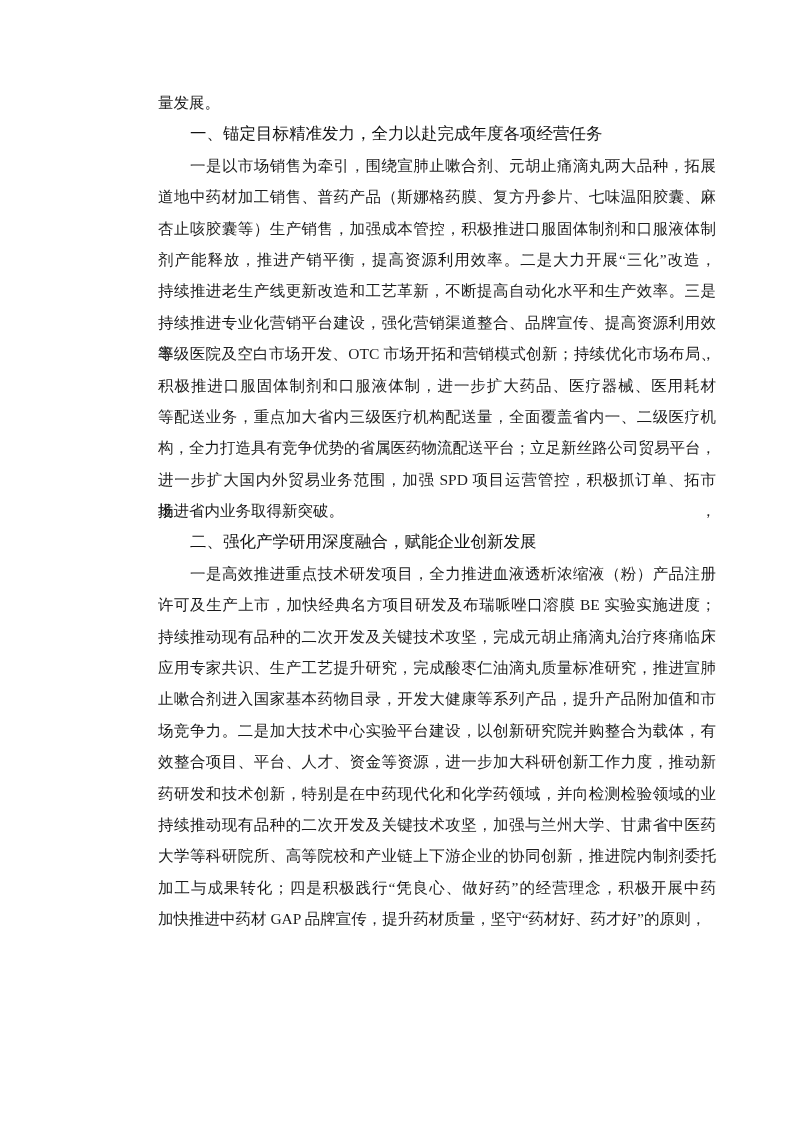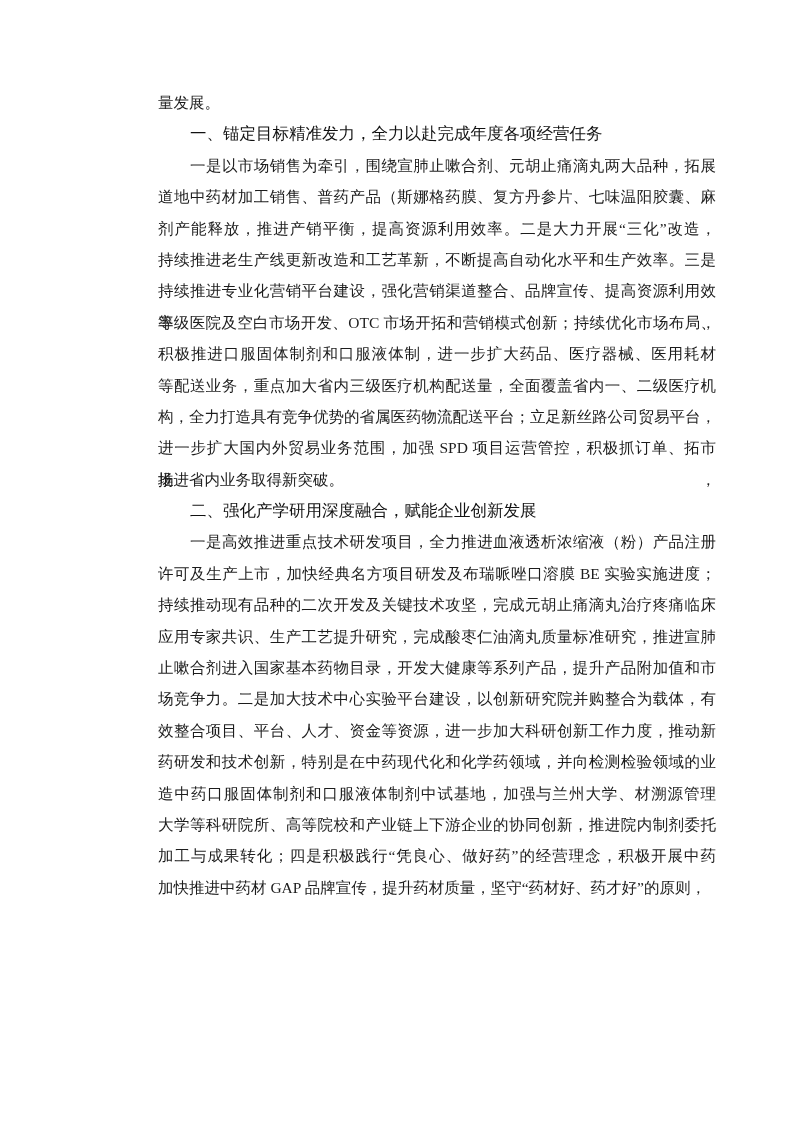--- a/index.html
+++ b/index.html
@@ -48,36 +48,37 @@
 </style>
 </head>
 <body>
 
 <div class="page">
   <div class="doc-body">
       <div class="line">量发展。</div>
       <div class="line heading indent">一、锚定目标精准发力，全力以赴完成年度各项经营任务</div>
       <div class="line indent fill">一是以市场销售为牵引，围绕宣肺止嗽合剂、元胡止痛滴丸两大品种，拓展</div>
       <div class="line fill">道地中药材加工销售、普药产品（斯娜格药膜、复方丹参片、七味温阳胶囊、麻</div>
+      <div class="line fill">杏止咳胶囊等）生产销售，加强成本管控，积极推进口服固体制剂和口服液体制</div>
       <div class="line fill">剂产能释放，推进产销平衡，提高资源利用效率。二是大力开展“三化”改造，</div>
       <div class="line fill">持续推进老生产线更新改造和工艺革新，不断提高自动化水平和生产效率。三是</div>
       <div class="line fill">持续推进专业化营销平台建设，强化营销渠道整合、品牌宣传、提高资源利用效率、</div>
       <div class="line fill">等级医院及空白市场开发、OTC 市场开拓和营销模式创新；持续优化市场布局，</div>
       <div class="line fill">积极推进口服固体制剂和口服液体制，进一步扩大药品、医疗器械、医用耗材</div>
       <div class="line fill">等配送业务，重点加大省内三级医疗机构配送量，全面覆盖省内一、二级医疗机</div>
       <div class="line fill">构，全力打造具有竞争优势的省属医药物流配送平台；立足新丝路公司贸易平台，</div>
       <div class="line fill">进一步扩大国内外贸易业务范围，加强 SPD 项目运营管控，积极抓订单、拓市场，</div>
       <div class="line">推进省内业务取得新突破。</div>
       <div class="line heading indent">二、强化产学研用深度融合，赋能企业创新发展</div>
       <div class="line indent fill">一是高效推进重点技术研发项目，全力推进血液透析浓缩液（粉）产品注册</div>
       <div class="line fill">许可及生产上市，加快经典名方项目研发及布瑞哌唑口溶膜 BE 实验实施进度；</div>
       <div class="line fill">持续推动现有品种的二次开发及关键技术攻坚，完成元胡止痛滴丸治疗疼痛临床</div>
       <div class="line fill">应用专家共识、生产工艺提升研究，完成酸枣仁油滴丸质量标准研究，推进宣肺</div>
       <div class="line fill">止嗽合剂进入国家基本药物目录，开发大健康等系列产品，提升产品附加值和市</div>
       <div class="line fill">场竞争力。二是加大技术中心实验平台建设，以创新研究院并购整合为载体，有</div>
       <div class="line fill">效整合项目、平台、人才、资金等资源，进一步加大科研创新工作力度，推动新</div>
       <div class="line fill">药研发和技术创新，特别是在中药现代化和化学药领域，并向检测检验领域的业</div>
-      <div class="line fill">造中药口服固体制剂和口服液体制剂中试基地，加强与兰州大学、材溯源管理</div>
+      <div class="line fill">持续推动现有品种的二次开发及关键技术攻坚，加强与兰州大学、甘肃省中医药</div>
       <div class="line fill">大学等科研院所、高等院校和产业链上下游企业的协同创新，推进院内制剂委托</div>
       <div class="line fill">加工与成果转化；四是积极践行“凭良心、做好药”的经营理念，积极开展中药</div>
       <div class="line">加快推进中药材 GAP 品牌宣传，提升药材质量，坚守“药材好、药才好”的原则，</div>
     </div>
 </div>
 
 </body></html>

